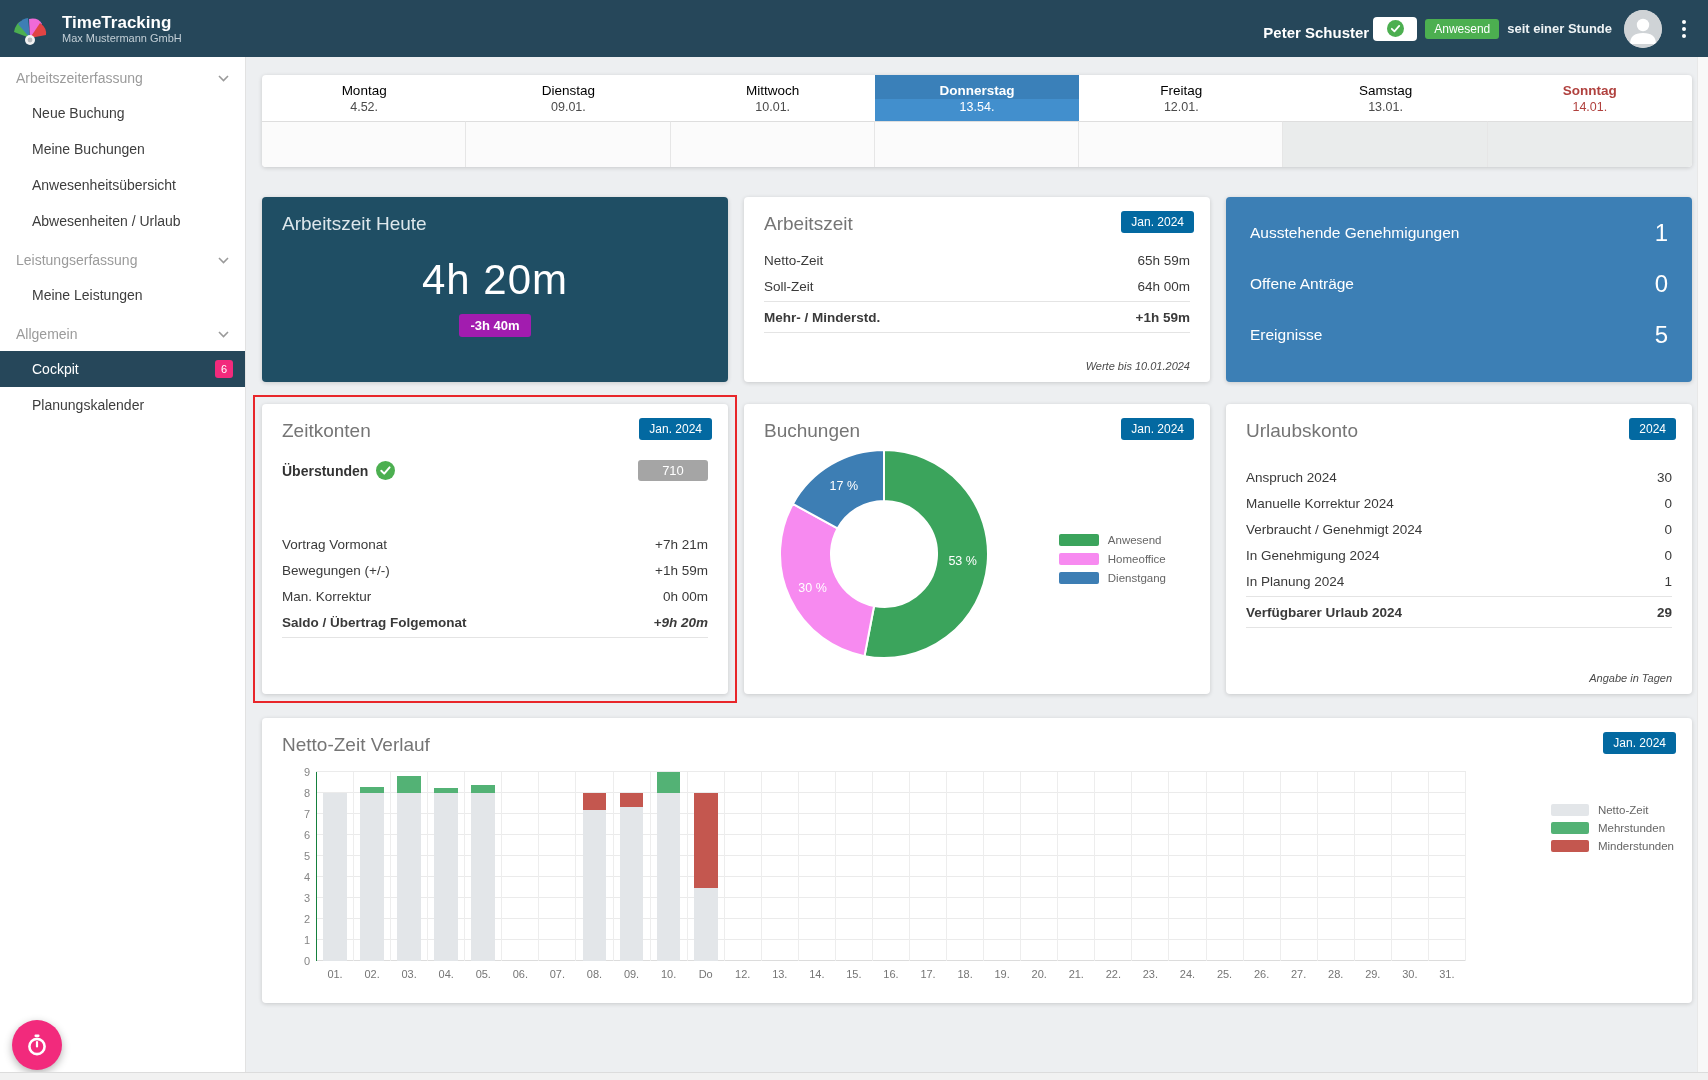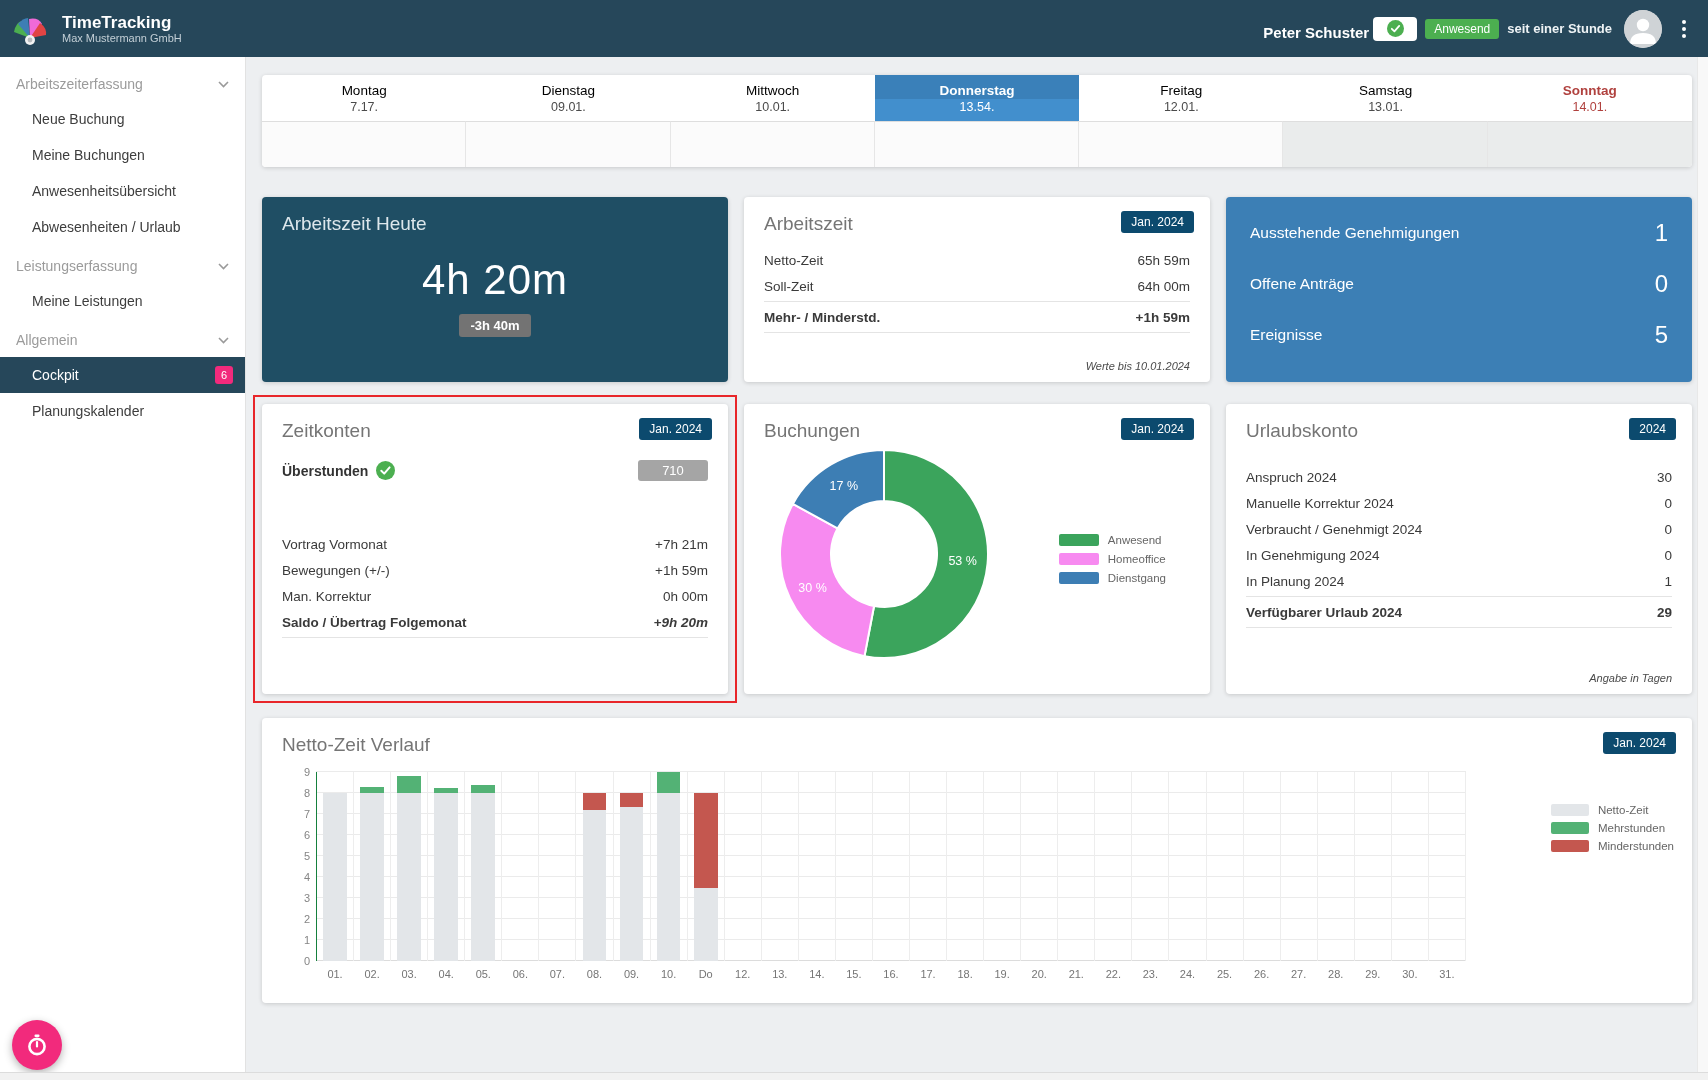--- a/index.html
+++ b/index.html
@@ -16,21 +16,21 @@
   .user-name { color:#fff; font-size:15px; font-weight:bold; }
   .status-row { display:flex; align-items:center; gap:8px; }
   .check-pill { background:#fff; border:none; border-radius:4px; width:44px; height:24px; display:flex; align-items:center; justify-content:center; cursor:pointer; }
   .status-badge { background:#4caf50; color:#fff; font-size:12px; padding:3px 9px; border-radius:3px; }
   .status-since { color:#eef3f5; font-size:13px; font-weight:bold; }
   .avatar { width:38px; height:38px; border-radius:50%; background:#cfd3d6; overflow:hidden; cursor:pointer; flex:none; }
   .kebab { display:flex; flex-direction:column; gap:3px; padding:6px 8px; cursor:pointer; }
   .kebab .dot { width:4px; height:4px; border-radius:50%; background:#fff; }
 
   
-  .sidebar { position:absolute; top:57px; left:0; bottom:0; width:246px; background:#fff; border-right:1px solid #e2e2e2; padding-top:6px; z-index:10; }
+  .sidebar { position:absolute; top:57px; left:0; bottom:0; width:246px; background:#fff; border-right:1px solid #e2e2e2; z-index:10; }
   .sb-section { display:flex; align-items:center; justify-content:space-between; padding:13px 16px 9px 16px; color:#9b9b9b; font-size:14px; cursor:pointer; }
   .sb-item { display:flex; align-items:center; justify-content:space-between; height:36px; padding:0 12px 0 32px; font-size:14px; color:#3d3d3d; cursor:pointer; }
   .sb-item.active { background:#26475a; color:#fff; }
   .sb-badge { background:#f22a7c; color:#fff; font-size:11px; min-width:18px; height:18px; border-radius:3px; display:flex; align-items:center; justify-content:center; padding:0 4px; }
   .fab { position:absolute; left:12px; bottom:10px; width:50px; height:50px; border-radius:50%; background:#f22a7c; border:none; display:flex; align-items:center; justify-content:center; box-shadow:0 3px 8px rgba(0,0,0,.3); cursor:pointer; }
 
   
   .main { position:absolute; top:57px; left:246px; right:0; bottom:0; padding:18px 16px 0 16px; }
   .card { background:#fff; border-radius:4px; box-shadow:0 1px 4px rgba(0,0,0,.16); }
 
@@ -48,28 +48,28 @@
   .day-body { flex:1; background:#fbfbfb; border-top:1px solid #dedede; border-right:1px solid #e6e6e6; }
   .day-col:last-child .day-body { border-right:none; }
   .day-body.weekend { background:#eaecec; }
 
   .grid3 { display:grid; grid-template-columns:repeat(3,1fr); gap:16px; }
   .row1 { height:185px; margin-bottom:22px; }
   .row2 { height:290px; margin-bottom:24px; }
 
   .card-pad { padding:16px 20px; position:relative; }
   .card-title { font-size:19px; color:#757575; }
-  .badge-pink { position:absolute; top:14px; right:16px; background:#0c4a6e; color:#fff; font-size:12px; padding:4px 10px; border-radius:3px; }
+  .badge-pink { position:absolute; top:14px; right:16px; background:#0369a1; color:#fff; font-size:12px; padding:4px 10px; border-radius:3px; }
 
   
   .today { background:#1f4e64; color:#fff; display:flex; flex-direction:column; padding:16px 20px; }
   .today .card-title { color:#dde7ec; }
   .today-center { flex:1; display:flex; flex-direction:column; align-items:center; justify-content:center; margin-top:-8px; }
   .today-value { font-size:42px; color:#fff; letter-spacing:1px; }
-  .today-delta { margin-top:10px; background:#737373; color:#fff; font-size:13px; font-weight:bold; padding:4px 11px; border-radius:3px; }
+  .today-delta { margin-top:10px; background:#a21caf; color:#fff; font-size:13px; font-weight:bold; padding:4px 11px; border-radius:3px; }
 
   
   .stat-rows { margin-top:12px; }
   .stat-row { display:flex; justify-content:space-between; align-items:center; font-size:13.5px; color:#3a3a3a; min-height:26px; }
   .stat-row.bold .lbl, .stat-row.bold .val { font-weight:bold; }
   .stat-row .val.italic { font-style:italic; }
   .rule { border-bottom:1px solid #e4e4e4; margin:2px 0; }
   .footnote { position:absolute; right:20px; bottom:10px; font-size:11px; font-style:italic; color:#4a4a4a; }
 
   
@@ -218,21 +218,21 @@
     </svg>
   </button>
 </aside>
 
 <main class="main">
 
   <div class="card week" id="week-strip">
       <div class="day-col">
      <div class="day-head">
        <div class="day-name">Montag</div>
-       <div class="day-date">7.17.</div>
+       <div class="day-date">4.52.</div>
      </div>
      <div class="day-body"></div>
    </div>
       <div class="day-col">
      <div class="day-head">
        <div class="day-name">Dienstag</div>
        <div class="day-date">09.01.</div>
      </div>
      <div class="day-body"></div>
    </div>

